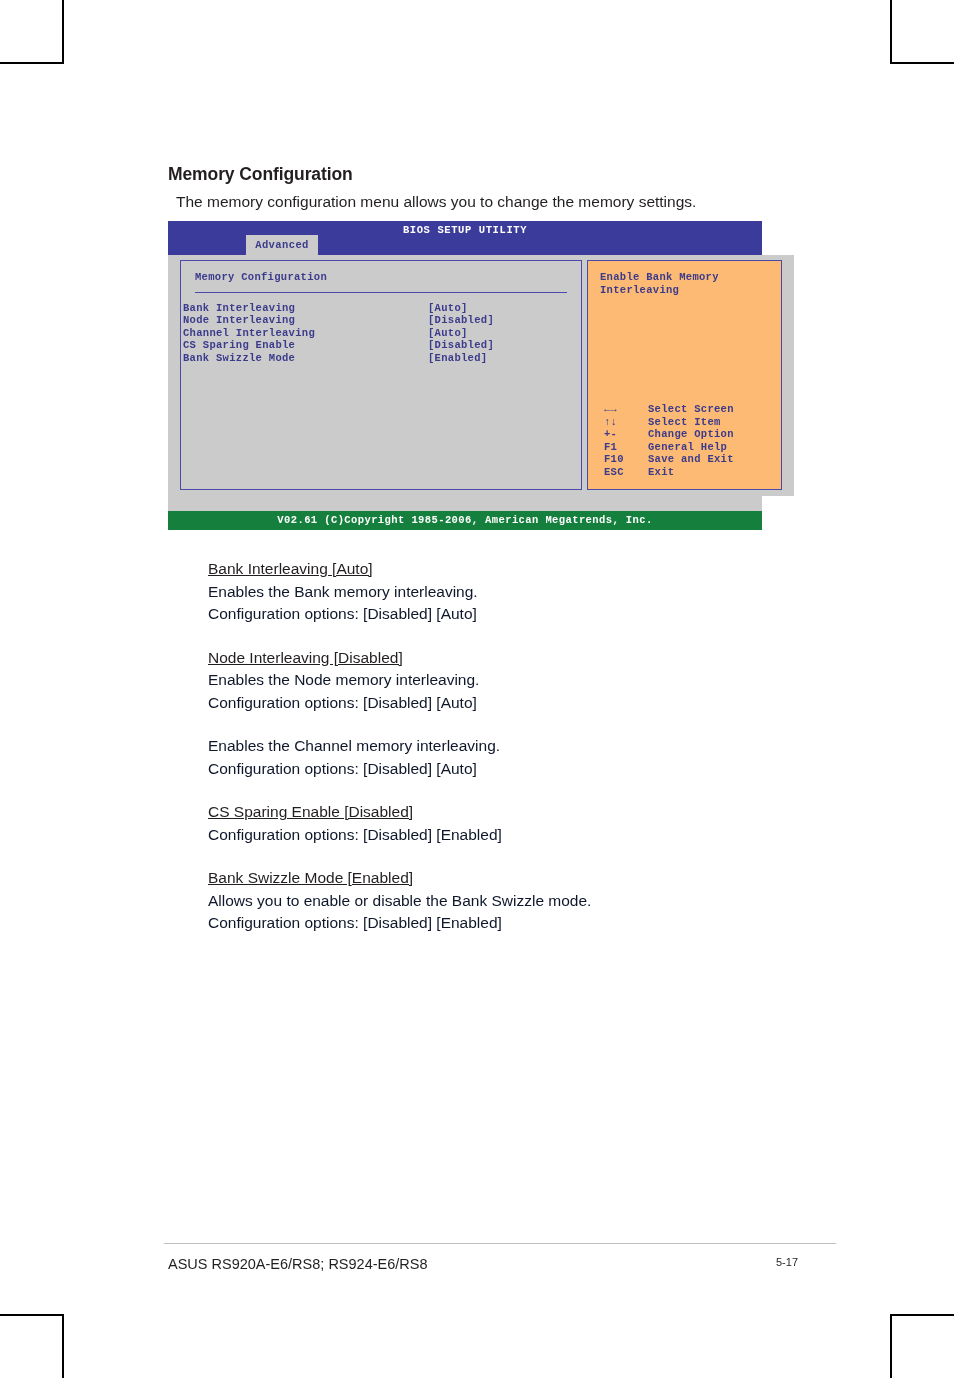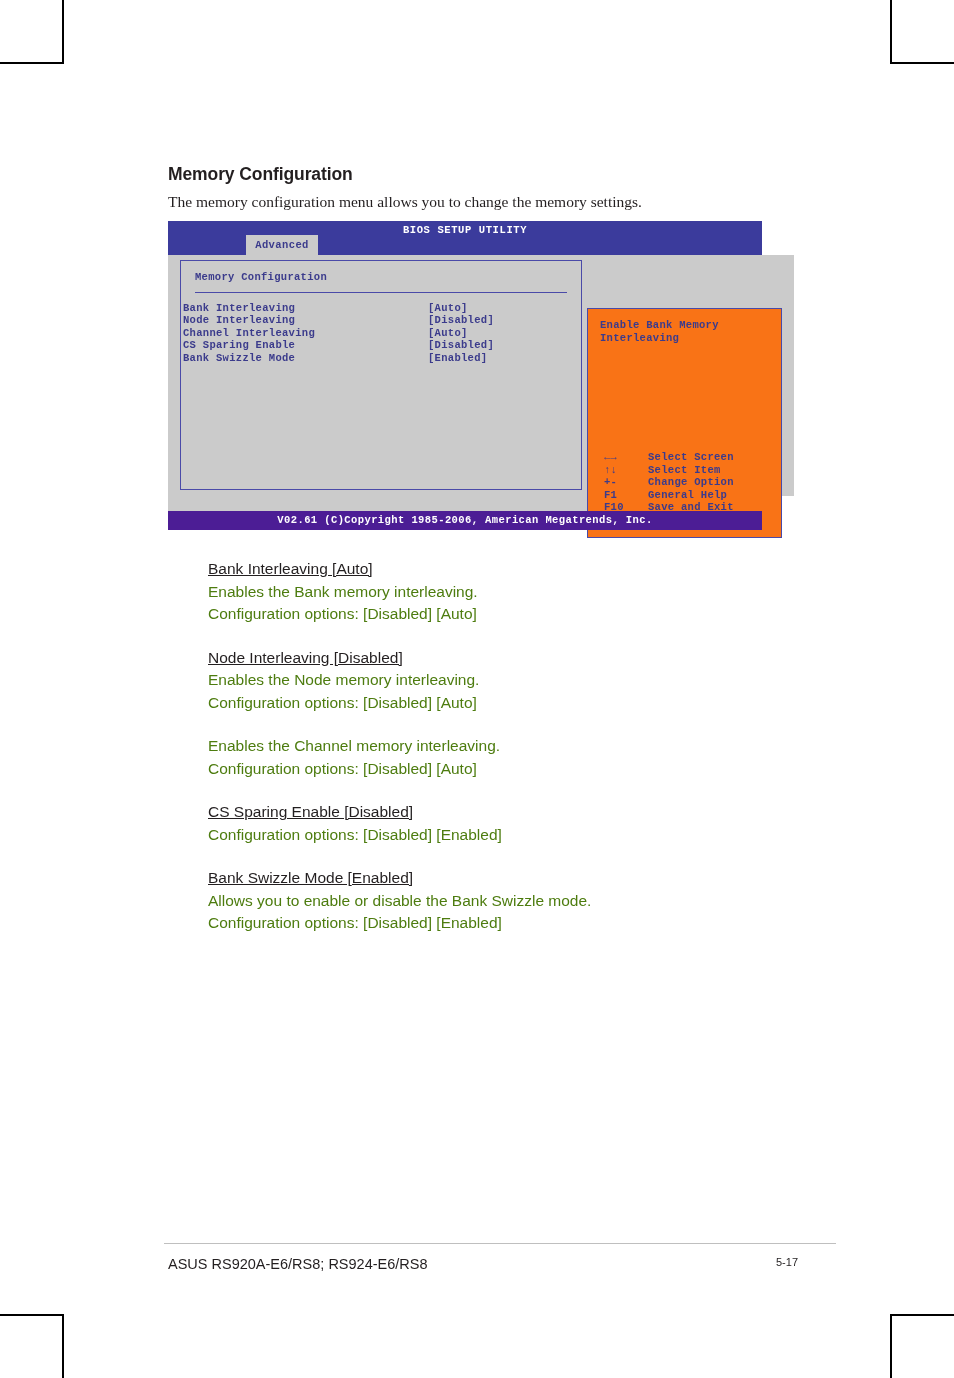--- a/index.html
+++ b/index.html
@@ -43,26 +43,25 @@
     position: absolute;
     left: 0;
     top: 164px;
     font-size: 17.5px;
     font-weight: bold;
     letter-spacing: -0.1px;
     color: #231f20;
   }
   .intro {
     position: absolute;
-    left: 0;
+    left: 8px;
     top: 193px;
     font-size: 15.5px;
     color: #231f20;
     white-space: nowrap;
-    font-family: Liberation Serif, serif;
   }
 
   
   .bios {
     position: absolute;
     left: 0px;
     top: 221px;
     width: 594px;
     height: 309px;
     font-family: "Liberation Mono", monospace;
@@ -120,22 +119,21 @@
     background: #cbcbcb;
   }
   .panel-right {
     position: absolute;
     left: 419px;
     top: 5px;
     width: 195px;
     height: 230px;
     border: 1.5px solid #4a4aa8;
     box-sizing: border-box;
-    background: #f97316;
-    margin-top: 48px;
+    background: #fdba74;
   }
 
   .sect-title {
     position: absolute;
     left: 14px;
     top: 10px;
     color: #3b3b8c;
     font-weight: bold;
     letter-spacing: 0.3px;
   }
@@ -198,21 +196,21 @@
     position: absolute;
     left: 44px; top: 0;
   }
 
   .bios-footer {
     position: absolute;
     left: 0;
     bottom: 0;
     width: 100%;
     height: 19px;
-    background: #4c1d95;
+    background: #15803d;
     color: #ffffff;
     font-weight: bold;
     font-size: 10.5px;
     line-height: 19px;
     text-align: center;
     letter-spacing: 0.4px;
   }
 
   
   .descs {
@@ -226,21 +224,21 @@
   }
   .desc-title {
     font-size: 15.5px;
     text-decoration: underline;
     color: #231f20;
     line-height: 22.5px;
     display: inline-block;
   }
   .desc-line {
     font-size: 15.5px;
-    color: #4d7c0f;
+    color: #0f172a;
     line-height: 22.5px;
     white-space: nowrap;
   }
 
   
   .foot-rule {
     position: absolute;
     left: -4px;
     top: 1243px;
     width: 672px;

